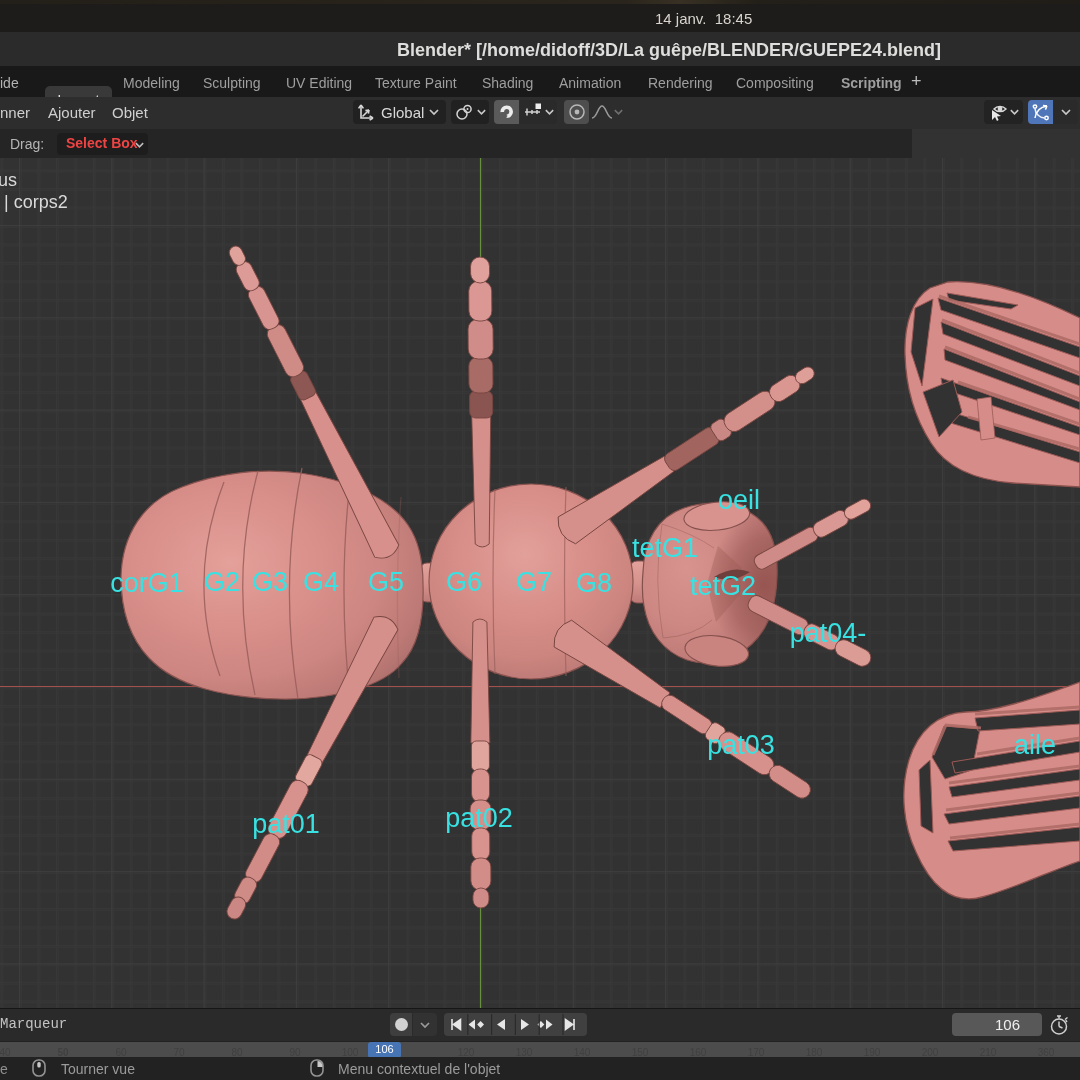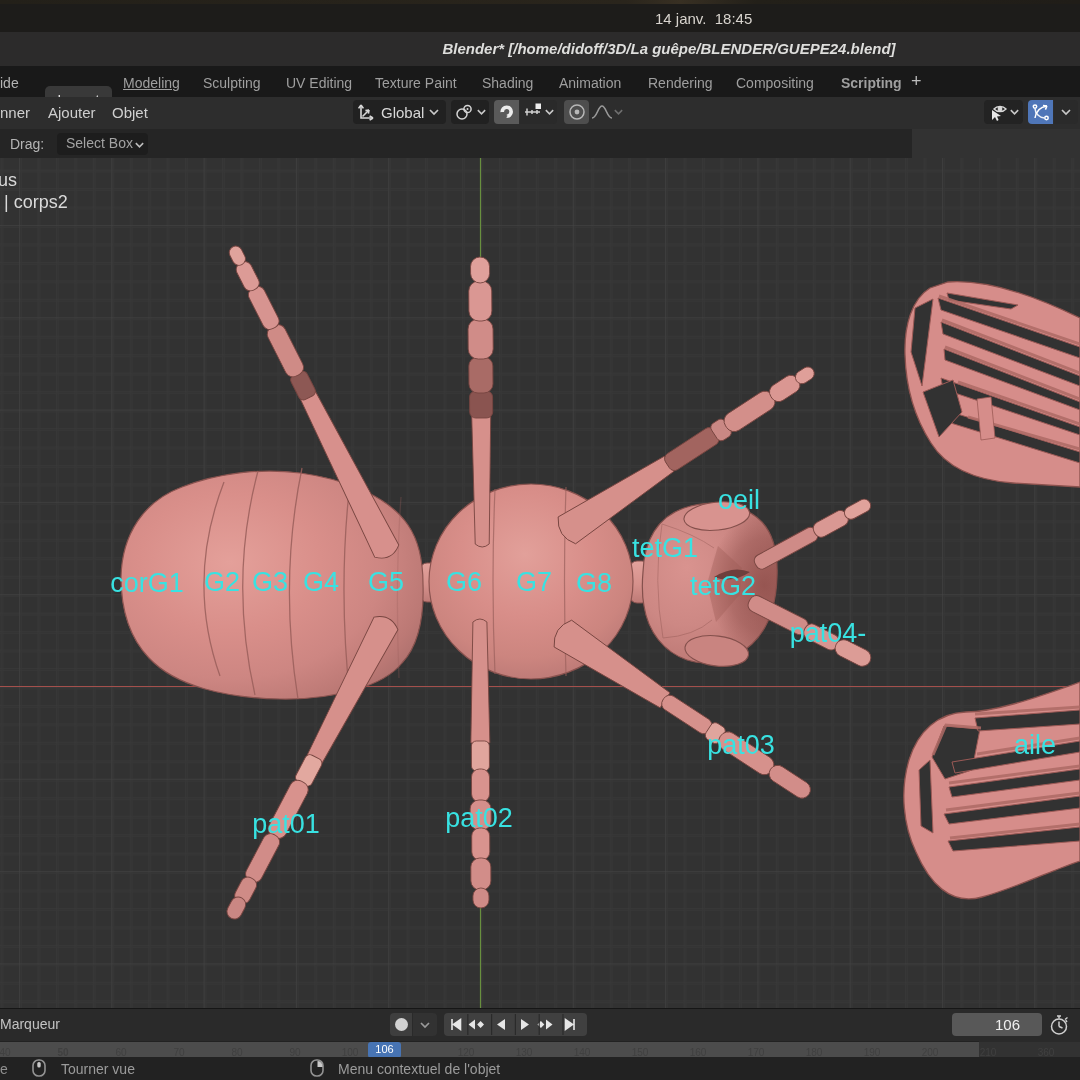--- a/index.html
+++ b/index.html
@@ -2,47 +2,47 @@
 <html><head>
 <meta charset="utf-8">
 <style>
   html,body{margin:0;padding:0;width:1080px;height:1080px;overflow:hidden;background:#323232;
     font-family:"Liberation Sans",sans-serif;}
   .abs{position:absolute;}
   #strip{left:0;top:0;width:1080px;height:4px;background:linear-gradient(90deg,#232019,#2a251c 58%,#383023 63%,#232019 70%,#201d18);}
   #sysbar{left:0;top:4px;width:1080px;height:28px;background:#1d1c1a;}
   #sysbar .t{position:absolute;left:623px;top:6px;color:#d8d4ce;font-size:15px;margin-left:32px;}
   #titlebar{left:0;top:32px;width:1080px;height:34px;background:#2c2b2b;border-bottom:1px solid #1a1a1a;}
-  #titlebar .t{position:absolute;left:669px;top:8px;transform:translateX(-50%);color:#dededc;font-size:15px;font-weight:bold;white-space:nowrap;font-style:italic;}
+  #titlebar .t{position:absolute;left:669px;top:8px;transform:translateX(-50%);color:#dededc;font-size:18px;font-weight:bold;white-space:nowrap;}
   #tabs{left:0;top:66px;width:1080px;height:44px;background:#191919;color:#9f9f9f;font-size:14px;}
   #tabs .tab{position:absolute;top:9px;white-space:nowrap;}
   #tabs .active{background:#393939;color:#e6e6e6;border-radius:5px 5px 0 0;}
   #toolbar{left:0;top:97px;width:1080px;height:32px;background:#2d2d2d;color:#cfcfcf;font-size:15px;}
   #toolsettings{left:0;top:129px;width:912px;height:29px;background:#252525;color:#b5b5b5;font-size:14px;}
   #viewport{left:0;top:158px;width:1080px;height:850px;background:#323232;}
   #timeline{left:0;top:1008px;width:1080px;height:33px;background:#2a2a2a;border-top:1px solid #161616;}
-  #ruler{left:0;top:1041px;width:979px;height:16px;background:#4c4c4c;border-top:1px solid #222;box-sizing:border-box;}
+  #ruler{left:0;top:1041px;width:1080px;height:16px;background:#4c4c4c;border-top:1px solid #222;box-sizing:border-box;}
   #statusbar{left:0;top:1057px;width:1080px;height:23px;background:#222222;color:#9b9b9b;font-size:14px;}
   .rn{position:absolute;top:5px;width:34px;text-align:center;color:#404040;font-size:10px;}
 </style>
 </head>
 <body>
 <div class="abs" id="strip"></div>
 <div class="abs" id="sysbar">
     <span class="t">14 janv.&nbsp; 18:45</span>
   </div>
 <div class="abs" id="titlebar">
     <span class="t">Blender* [/home/didoff/3D/La guêpe/BLENDER/GUEPE24.blend]</span>
   </div>
 <div class="abs" id="tabs">
   <span class="tab" style="left:0px;color:#b4b4b4;">ide</span>
   <span class="tab active" style="left:45px;top:20px;width:67px;height:28px;">
       <span style="position:absolute;left:50%;transform:translateX(-50%);top:6px;">Layout</span>
     </span>
-  <span class="tab" style="left:123px;text-decoration:underline;">Modeling</span>
+  <span class="tab" style="left:123px;">Modeling</span>
   <span class="tab" style="left:203px;">Sculpting</span>
   <span class="tab" style="left:286px;">UV Editing</span>
   <span class="tab" style="left:375px;text-align:center;">Texture Paint</span>
   <span class="tab" style="left:482px;">Shading</span>
   <span class="tab" style="left:559px;">Animation</span>
   <span class="tab" style="left:648px;">Rendering</span>
   <span class="tab" style="left:736px;">Compositing</span>
   <span class="tab" style="left:841px;font-weight:bold;">Scripting</span>
   <span class="tab" style="left:911px;font-size:18px;top:5px;color:#bdbdbd;">+</span>
 </div>
@@ -129,21 +129,21 @@
       <circle cx="15.5" cy="16" r="1.7"></circle>
     </g>
   </svg>
   <svg class="abs" style="left:1060px;top:11px;" width="12" height="8" viewBox="0 0 12 8">
       <path d="M2 2 L6 6 L10 2" stroke="#c9c9c9" stroke-width="1.7" fill="none"></path>
     </svg>
 </div>
 <div class="abs" id="toolsettings">
   <span class="abs" style="left:10px;top:7px;">Drag:</span>
   <span class="abs" style="left:57px;top:4px;width:91px;height:22px;background:#1d1d1d;border-radius:4px;"></span>
-  <span class="abs" style="left:66px;top:6px;color:#a3a3a3;">Select Box</span>
+  <span class="abs" style="left:66px;top:6px;color:#ef4444;font-weight:bold;">Select Box</span>
   <svg class="abs" style="left:134px;top:12px;" width="11" height="8" viewBox="0 0 12 8">
       <path d="M2 2 L6 6 L10 2" stroke="#bdbdbd" stroke-width="1.7" fill="none"></path>
     </svg>
 </div>
 <div class="abs" id="viewport">
 <svg width="1080" height="850" viewBox="0 158 1080 850">
 <defs>
   <pattern id="g1" width="18.46" height="18.46" patternUnits="userSpaceOnUse" x="0.54" y="3.48">
     <path d="M 0 0 L 18.46 0 M 0 0 L 0 18.46" fill="none" stroke="#3b3b3b" stroke-width="1"></path>
     <path d="M 0 2.1 L 18.46 2.1 M 2.1 0 L 2.1 18.46" fill="none" stroke="#373737" stroke-width="1"></path>
@@ -354,21 +354,21 @@
   <text x="286" y="833">pat01</text>
   <text x="1035" y="754">aile</text>
 </g>
 <g fill="#dadada" font-size="18">
   <text x="-2" y="186">us</text>
   <text x="4" y="208">| corps2</text>
 </g>
 </svg>
 </div>
 <div class="abs" id="timeline">
-  <span class="abs" style="left:0px;top:7px;color:#c3c3c3;font-size:14px;">Marqueur</span>
+  <span class="abs" style="left:0px;top:7px;color:#c3c3c3;font-size:14px;font-family:Liberation Mono, monospace;">Marqueur</span>
   <span class="abs" style="left:390px;top:4px;width:22px;height:23px;background:#3e3e3e;border-radius:4px 0 0 4px;"></span>
   <span class="abs" style="left:413px;top:4px;width:24px;height:23px;background:#323232;border-radius:0 4px 4px 0;"></span>
   <span class="abs" style="left:395px;top:9px;width:13px;height:13px;background:#d2d2d2;border-radius:50%;"></span>
   <svg class="abs" style="left:419px;top:12px;" width="12" height="8" viewBox="0 0 12 8">
       <path d="M2 2 L6 6 L10 2" stroke="#9a9a9a" stroke-width="1.7" fill="none"></path>
     </svg>
   <span class="abs" style="left:444px;top:4px;width:143px;height:23px;background:#404040;border-radius:4px;"></span>
   <svg class="abs" style="left:444px;top:4px;" width="143" height="23" viewBox="0 0 143 23">
     <g fill="#e6e6e6">
       <path d="M8 6 L8 17 M9.5 11.5 L16.5 6.5 L16.5 16.5 Z" stroke="#e6e6e6" stroke-width="1.6"></path>

